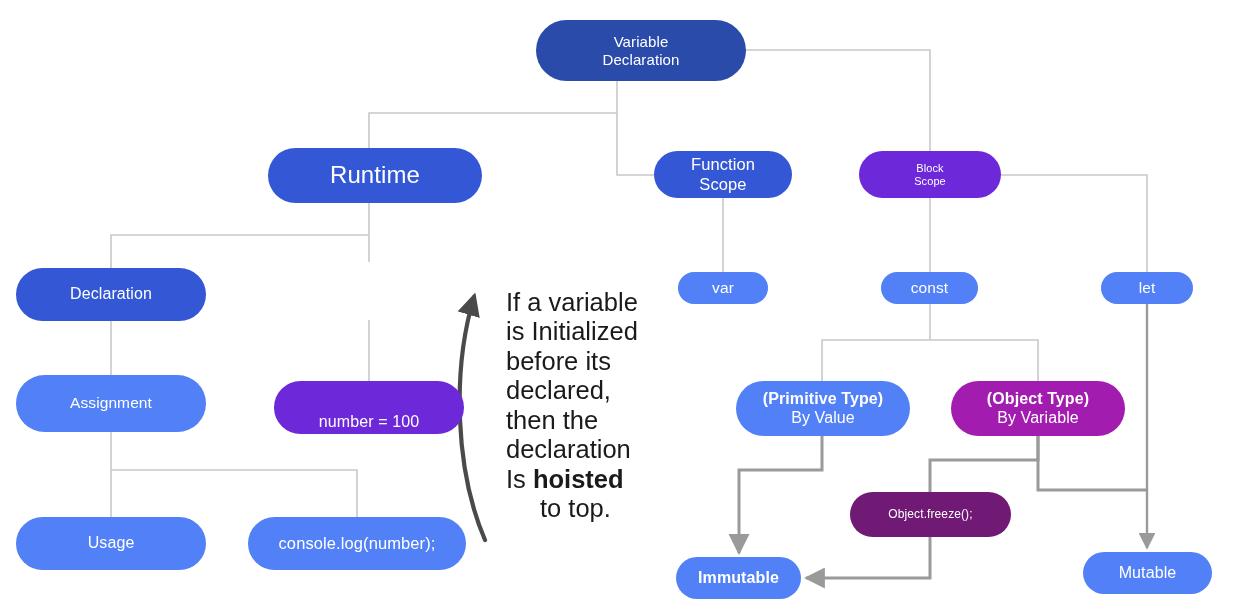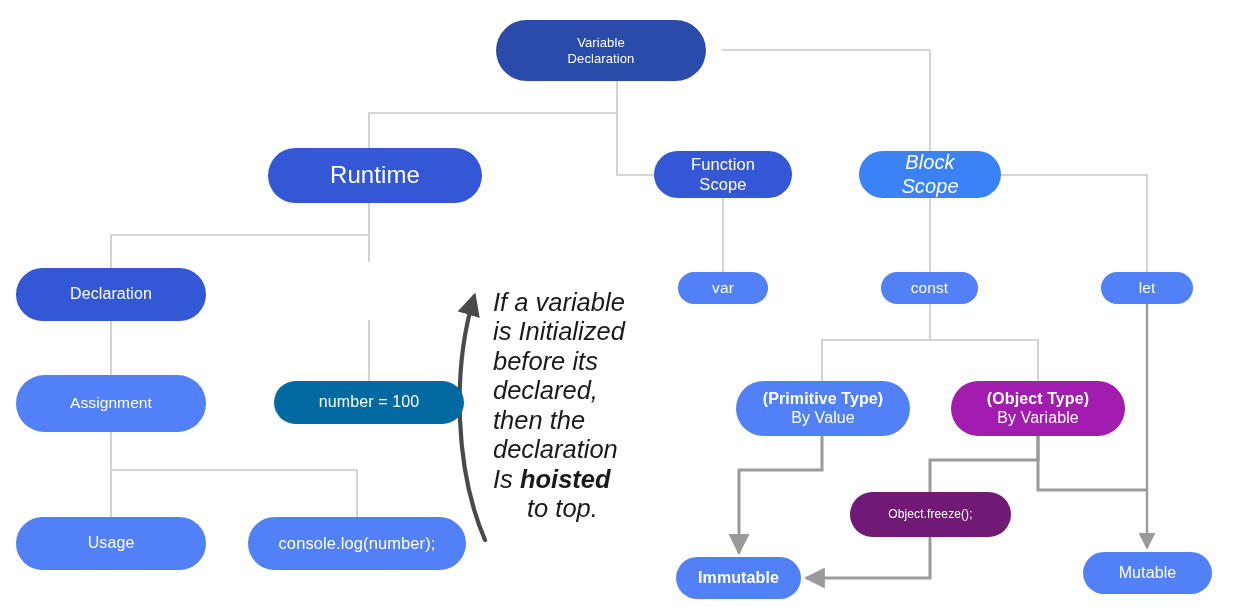--- a/index.html
+++ b/index.html
@@ -111,38 +111,38 @@
 
       <path d="M 930 534 L 930 578 L 806 578" marker-end="url(#arrowGray)"></path>
 
       <path d="M 1147 304 L 1147 548" stroke-width="2.4" marker-end="url(#arrowGray)"></path>
     </g>
 
     <path d="M 485 540 C 455 470, 452 370, 474 297" fill="none" stroke="#4a4a4a" stroke-width="4.2" stroke-linecap="round" marker-end="url(#arrowDark)"></path>
   </svg>
 
   <div id="nodes">
-      <div class="node" style="left: 496px; top: 20px; width: 210px; height: 61px; background: rgb(43, 75, 171); font-size: 13px;">
+      <div class="node" style="left: 536px; top: 20px; width: 210px; height: 61px; background: rgb(43, 75, 171); font-size: 15px;">
         <span class="lines">
           <span class="l1">Variable</span>
           <span class="l2">Declaration</span>
         </span>
       </div>
       <div class="node" style="left: 268px; top: 148px; width: 214px; height: 55px; background: rgb(52, 87, 213); font-size: 24px;">
         <span class="lines">
           <span class="l1">Runtime</span>
         </span>
       </div>
       <div class="node" style="left: 654px; top: 151px; width: 138px; height: 47px; background: rgb(52, 87, 213); font-size: 16.5px;">
         <span class="lines">
           <span class="l1">Function</span>
           <span class="l2">Scope</span>
         </span>
       </div>
-      <div class="node" style="left: 859px; top: 151px; width: 142px; height: 47px; background: #3b82f6; font-size: 20px; font-style: italic;">
+      <div class="node" style="left: 859px; top: 151px; width: 142px; height: 47px; background: #6d28d9; font-size: 11px;">
         <span class="lines">
           <span class="l1">Block</span>
           <span class="l2">Scope</span>
         </span>
       </div>
       <div class="node" style="left: 16px; top: 268px; width: 190px; height: 53px; background: rgb(52, 87, 213); font-size: 16px;">
         <span class="lines">
           <span class="l1">Declaration</span>
         </span>
       </div>
@@ -159,21 +159,21 @@
       <div class="node" style="left: 1101px; top: 272px; width: 92px; height: 32px; background: rgb(82, 128, 247); font-size: 15.5px;">
         <span class="lines">
           <span class="l1">let</span>
         </span>
       </div>
       <div class="node" style="left: 16px; top: 375px; width: 190px; height: 57px; background: rgb(82, 128, 247); font-size: 15.5px;">
         <span class="lines">
           <span class="l2">Assignment</span>
         </span>
       </div>
-      <div class="node" style="left: 274px; top: 381px; width: 190px; height: 43px; background: #0369a1; font-size: 16px;">
+      <div class="node" style="left: 274px; top: 381px; width: 190px; height: 53px; background: #6d28d9; font-size: 16px; align-items: flex-end;">
         <span class="lines">
           <span class="l1">number = 100</span>
         </span>
       </div>
       <div class="node" style="left: 736px; top: 381px; width: 174px; height: 55px; background: rgb(82, 128, 247); font-size: 16px; justify-content: flex-end;">
         <span class="lines">
           <span class="l1 bold-line">(Primitive Type)</span>
           <span class="l2">By Value</span>
         </span>
       </div>
@@ -203,21 +203,21 @@
           <span class="l1">Immutable</span>
         </span>
       </div>
       <div class="node" style="left: 1083px; top: 552px; width: 129px; height: 42px; background: rgb(82, 128, 247); font-size: 16px;">
         <span class="lines">
           <span class="l1">Mutable</span>
         </span>
       </div>
     </div>
 
-  <div class="annot" style="left:493px; top:288px; width:150px;font-style:italic;"><span id="annot-body"><span>If a variable
+  <div class="annot" style="left:506px; top:288px; width:150px;"><span id="annot-body"><span>If a variable
 is Initialized
 before its
 declared,
 then the
 declaration
 Is </span><b>hoisted</b><span class="last">to top.</span></span></div>
 
 </div>
 
 </body></html>

